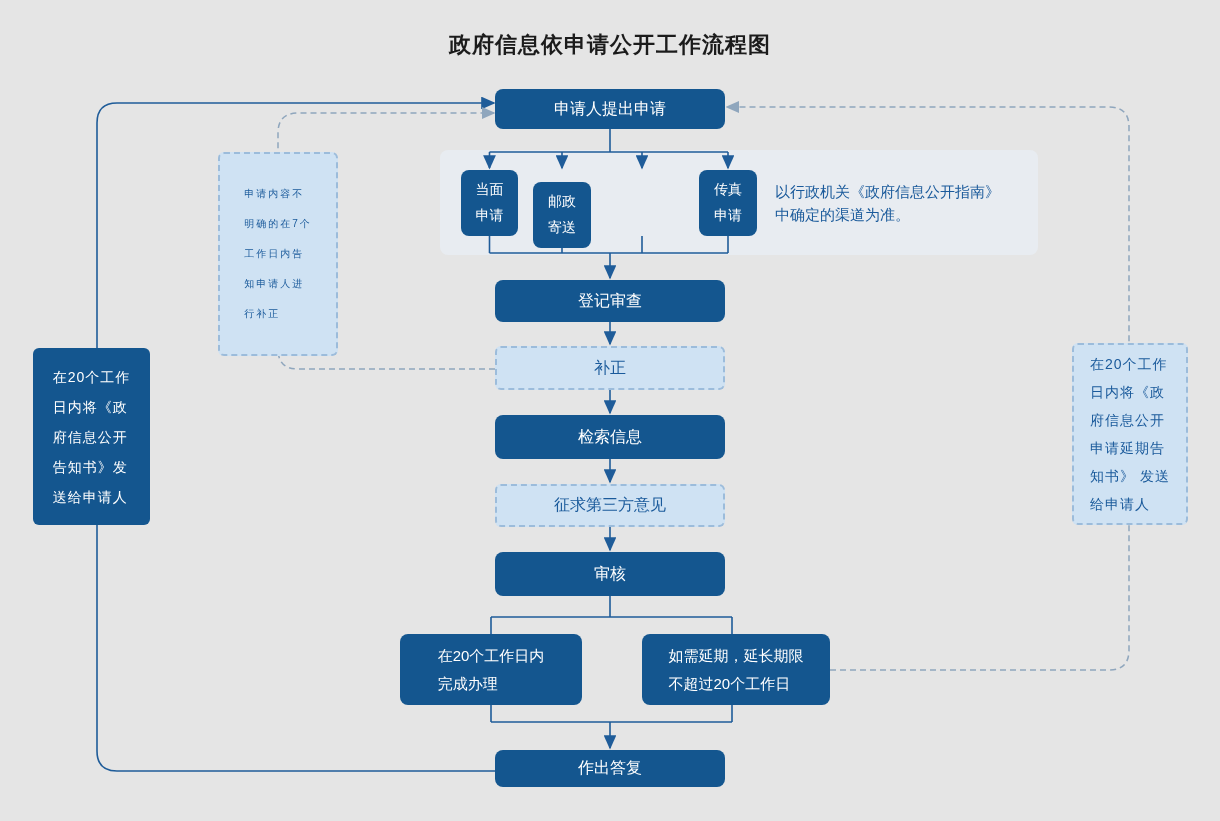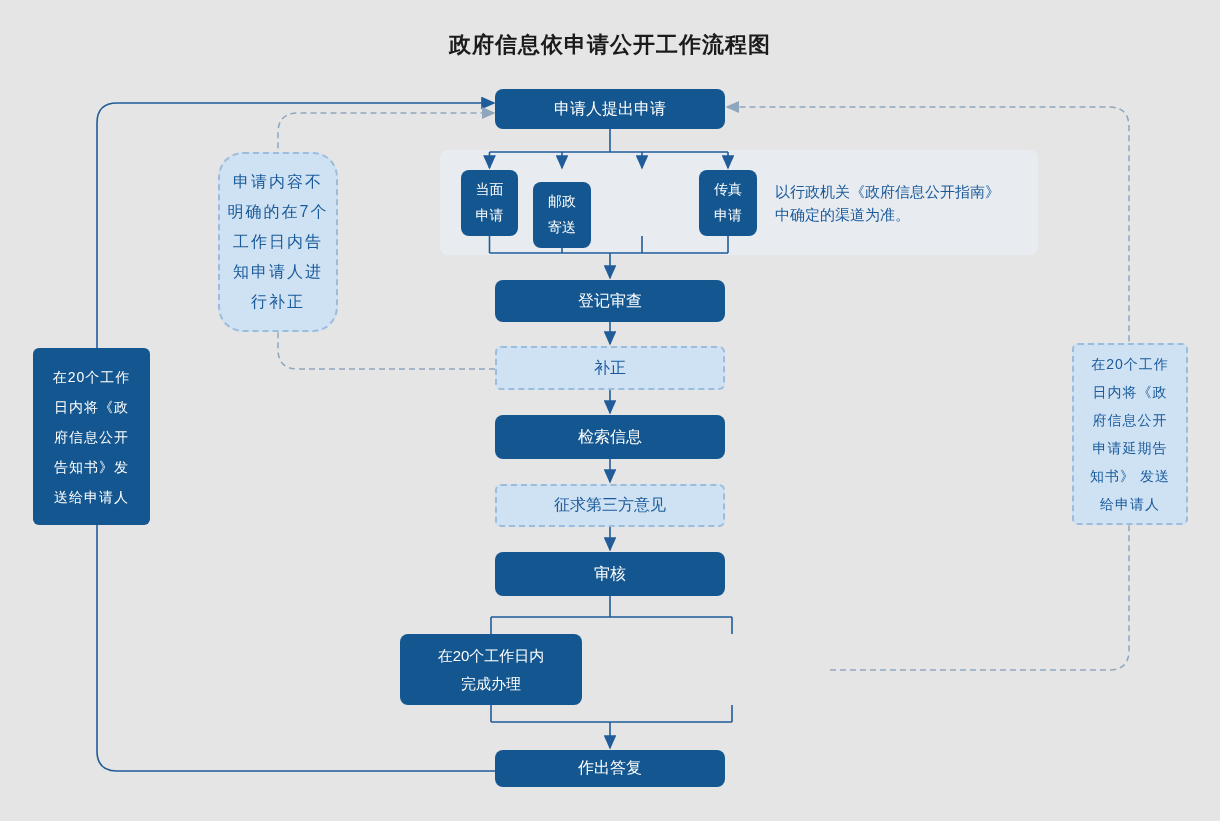--- a/index.html
+++ b/index.html
@@ -26,21 +26,21 @@
     left: 440px; top: 150px; width: 598px; height: 105px;
     background: #e8ecf1;
     border-radius: 8px;
     z-index: 1;
   }
   .box {
     position: absolute;
     display: flex;
     align-items: center;
     justify-content: center;
-    text-align: center;
+    text-align: left;
     white-space: pre-line;
     box-sizing: border-box;
     z-index: 3;
   }
   .dark {
     background: #14568f;
     color: #ffffff;
     border-radius: 8px;
   }
   .light {
@@ -124,24 +124,26 @@
 中确定的渠道为准。</div>
 
   <div class="box dark chain" style="top:280px;height:42px;">登记审查</div>
   <div class="box light chain" style="top:346px;height:44px;font-family:Liberation Mono, monospace;">补正</div>
   <div class="box dark chain" style="top:415px;height:44px;">检索信息</div>
   <div class="box light chain" style="top:484px;height:43px;">征求第三方意见</div>
   <div class="box dark chain" style="top:552px;height:44px;">审核</div>
 
   <div class="box dark" style="left:400px;top:634px;width:182px;height:71px;font-size:15px;line-height:28px;">在20个工作日内
 完成办理</div>
+  <div class="box dark" style="left:642px;top:634px;width:188px;height:71px;font-size:15px;line-height:28px;">如需延期，延长期限
+不超过20个工作日</div>
 
   <div class="box dark chain" style="top:750px;height:37px;">作出答复</div>
 
-  <div class="box light" style="left:218px;top:152px;width:120px;height:180px;font-size:16px;line-height:30px;letter-spacing:2px;border-radius:25px;">申请内容不
+  <div class="box light" style="left:218px;top:152px;width:120px;height:204px;font-size:10px;line-height:30px;letter-spacing:2px;">申请内容不
 明确的在7个
 工作日内告
 知申请人进
 行补正</div>
 
   <div class="box dark" style="left:33px;top:348px;width:117px;height:177px;font-size:14px;line-height:30px;letter-spacing:1px;border-radius:6px;">在20个工作
 日内将《政
 府信息公开
 告知书》发
 送给申请人</div>

